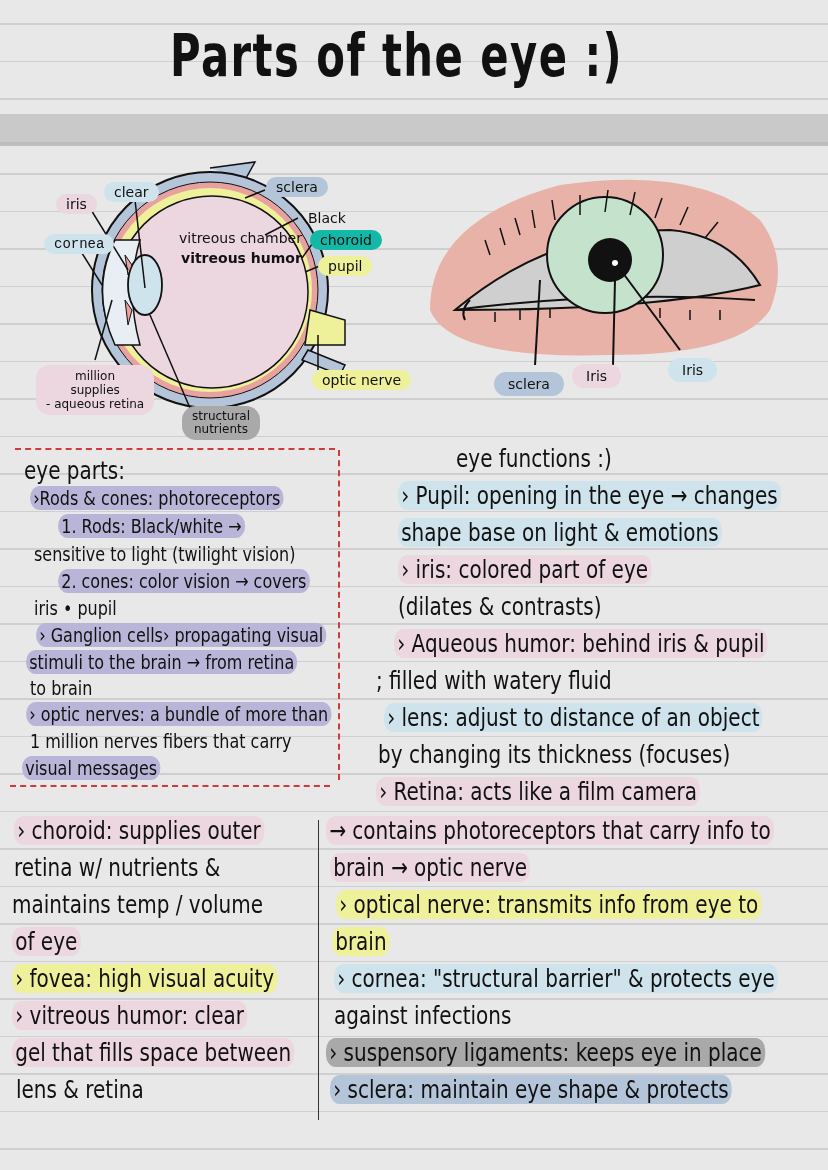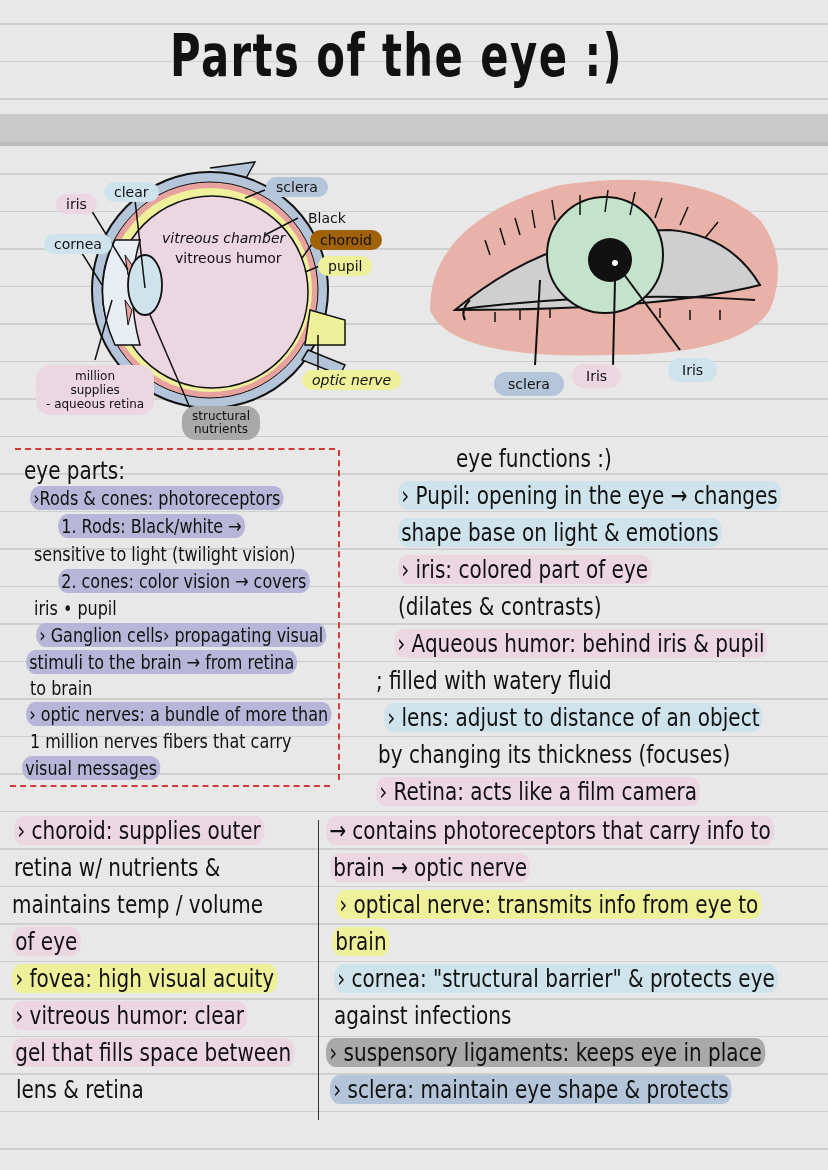--- a/index.html
+++ b/index.html
@@ -61,33 +61,33 @@
   <line x1="110" y1="155" x2="150" y2="248" stroke="#111" stroke-width="1.5"></line>
   <line x1="225" y1="30" x2="205" y2="38" stroke="#111" stroke-width="1.5"></line>
   <line x1="258" y1="58" x2="225" y2="75" stroke="#111" stroke-width="1.5"></line>
   <line x1="275" y1="80" x2="262" y2="98" stroke="#111" stroke-width="1.5"></line>
   <line x1="282" y1="105" x2="265" y2="112" stroke="#111" stroke-width="1.5"></line>
   <line x1="278" y1="175" x2="278" y2="210" stroke="#111" stroke-width="1.5"></line>
 </svg>
 
 <span class="lbl pink" style="left:56px;top:194px;">iris</span>
 <span class="lbl blue" style="left:104px;top:182px;">clear</span>
-<span class="lbl blue" style="left:44px;top:234px;">cornea</span>
+<span class="lbl blue" style="left:44px;top:234px;font-family:Liberation Mono, monospace;">cornea</span>
 <span class="lbl slate" style="left:266px;top:177px;">sclera</span>
 <span class="lbl" style="left:298px;top:208px;">Black</span>
-<span class="lbl" style="left:310px;top:230px;background:#a16207;">choroid</span>
+<span class="lbl" style="left:310px;top:230px;background:#14b8a6;">choroid</span>
 <span class="lbl yellow" style="left:318px;top:256px;">pupil</span>
-<span class="lbl" style="left:152px;top:228px;background:transparent;font-style:italic;">vitreous chamber</span>
-<span class="lbl" style="left:165px;top:248px;background:transparent;">vitreous humor</span>
+<span class="lbl" style="left:169px;top:228px;background:transparent;">vitreous chamber</span>
+<span class="lbl" style="left:171px;top:248px;background:transparent;font-weight:bold;">vitreous humor</span>
 <div class="lbl pink" style="left:36px;top:365px;line-height:14px;font-size:12px;text-align:center;padding:4px 10px;">
   <div>million</div>
   <div>supplies</div>
   <div>- aqueous retina</div>
 </div>
-<span class="lbl yellow" style="left:302px;top:370px;font-style:italic;">optic nerve</span>
+<span class="lbl yellow" style="left:312px;top:370px;">optic nerve</span>
 <div class="lbl gray" style="left:182px;top:406px;line-height:13px;font-size:12px;text-align:center;padding:4px 10px;">
   <div>structural</div>
   <div>nutrients</div>
 </div>
 
 <svg width="400" height="220" style="left:410px;top:160px;" viewBox="0 0 400 220">
   <path d="M20 150 Q20 60 150 25 Q290 5 350 60 Q380 100 360 150 Q330 195 200 195 Q40 200 20 150 Z" fill="#e8b2a8"></path>
   <path d="M45 150 Q140 70 260 70 Q320 75 350 125 Q250 150 45 150 Z" fill="#cfcfcf" stroke="#111" stroke-width="2"></path>
   <path d="M45 150 Q200 130 345 140" fill="none" stroke="#111" stroke-width="2"></path>
   <path d="M60 140 Q50 150 55 160" fill="none" stroke="#111" stroke-width="2"></path>

